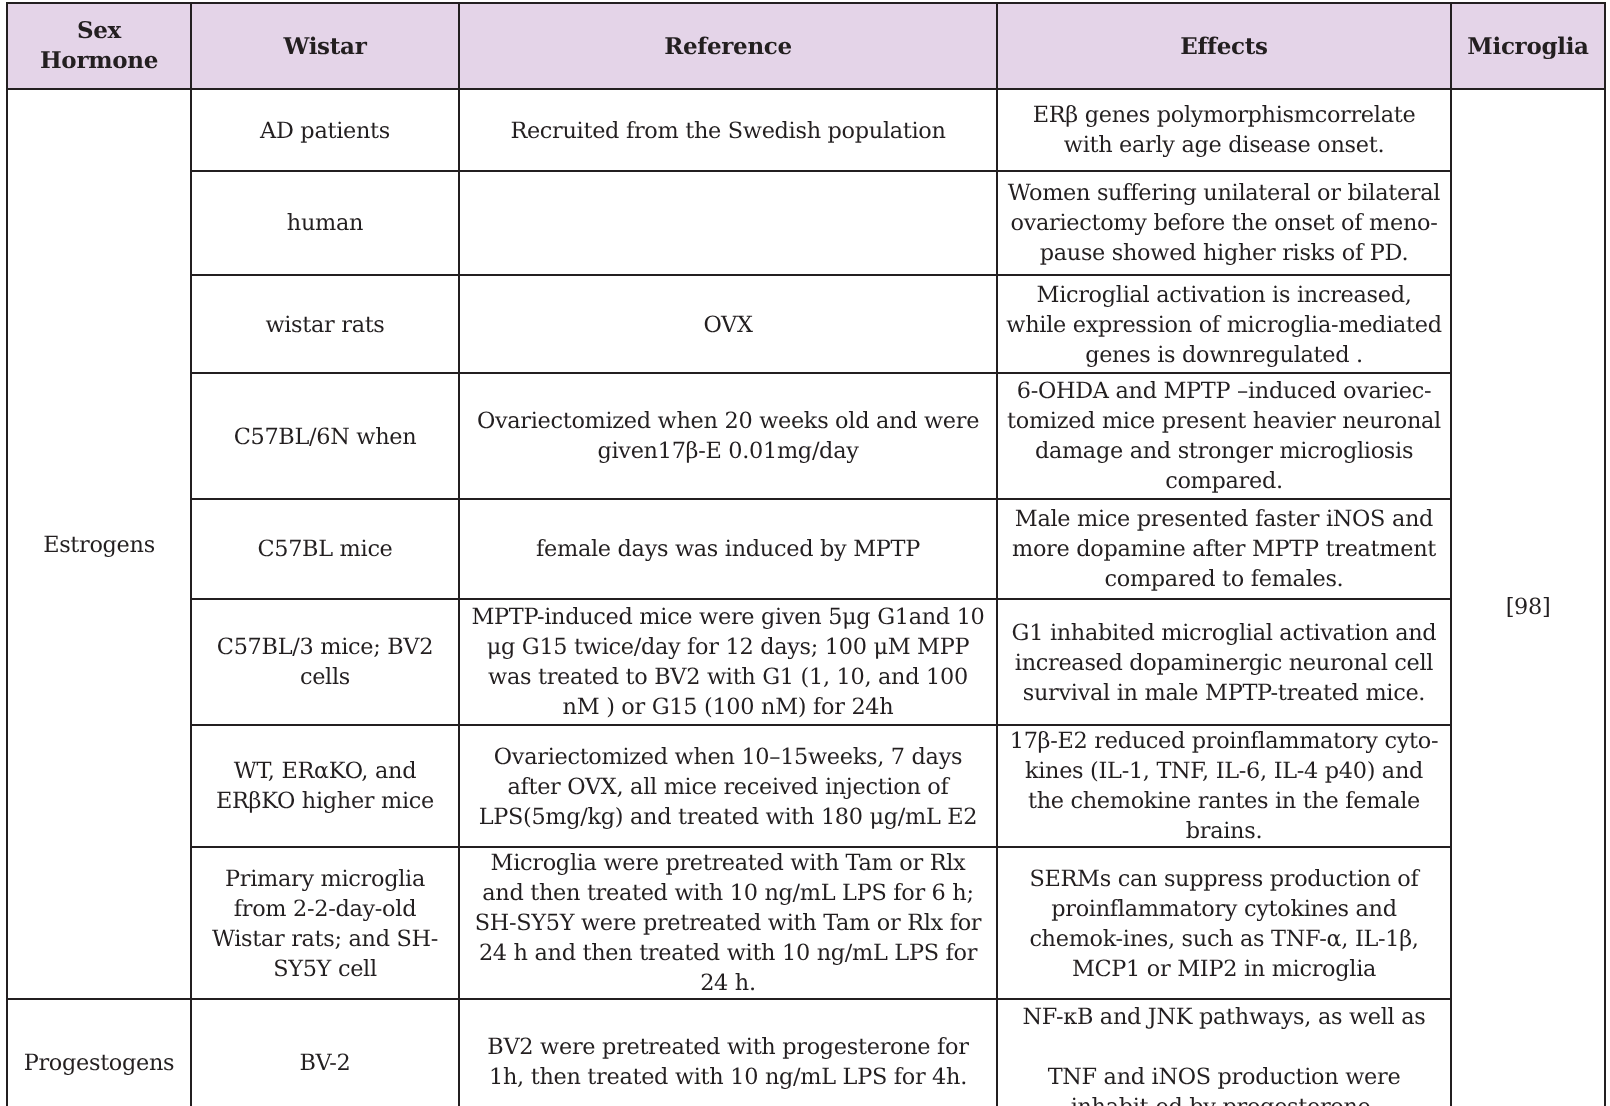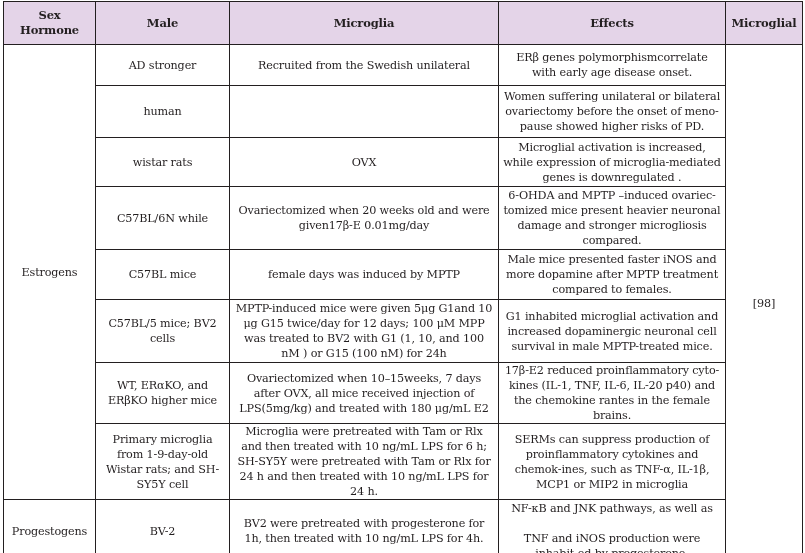--- a/index.html
+++ b/index.html
@@ -67,66 +67,66 @@
   <colgroup>
     <col class="col-hormone">
     <col class="col-model">
     <col class="col-exposure">
     <col class="col-effects">
     <col class="col-ref">
   </colgroup>
   <thead>
     <tr>
       <th>Sex Hormone</th>
-      <th>Male</th>
+      <th>Wistar</th>
+      <th>Reference</th>
+      <th>Effects</th>
       <th>Microglia</th>
-      <th>Effects</th>
-      <th>Microglial</th>
     </tr>
   </thead>
   <tbody>
     <tr class="r1">
       <td class="hormone-cell" rowspan="8">Estrogens</td>
-      <td>AD stronger</td>
-      <td>Recruited from the Swedish unilateral</td>
+      <td>AD patients</td>
+      <td>Recruited from the Swedish population</td>
       <td>ERβ genes polymorphismcorrelate with early age disease onset.</td>
       <td class="ref-cell" rowspan="9"><span>[98]</span></td>
     </tr>
     <tr class="r2">
       <td>human</td>
       <td></td>
       <td>Women suffering unilateral or bilateral ovariectomy before the onset of meno-pause showed higher risks of PD.</td>
     </tr>
     <tr class="r3">
       <td>wistar rats</td>
       <td>OVX</td>
       <td>Microglial activation is increased, while expression of microglia-mediated genes is downregulated .</td>
     </tr>
     <tr class="r4">
-      <td>C57BL/6N while</td>
+      <td>C57BL/6N when</td>
       <td>Ovariectomized when 20 weeks old and were given17β-E 0.01mg/day</td>
       <td>6-OHDA and MPTP –induced ovariec-tomized mice present heavier neuronal damage and stronger microgliosis compared.</td>
     </tr>
     <tr class="r5">
       <td>C57BL mice</td>
       <td>female days was induced by MPTP</td>
       <td>Male mice presented faster iNOS and more dopamine after MPTP treatment compared to females.</td>
     </tr>
     <tr class="r6">
-      <td>C57BL/5 mice; BV2 cells</td>
+      <td>C57BL/3 mice; BV2 cells</td>
       <td>MPTP-induced mice were given 5μg G1and 10 μg G15 twice/day for 12 days; 100 μM MPP was treated to BV2 with G1 (1, 10, and 100 nM ) or G15 (100 nM) for 24h</td>
       <td>G1 inhabited microglial activation and increased dopaminergic neuronal cell survival in male MPTP-treated mice.</td>
     </tr>
     <tr class="r7">
       <td>WT, ERαKO, and ERβKO higher mice</td>
       <td>Ovariectomized when 10–15weeks, 7 days after OVX, all mice received injection of LPS(5mg/kg) and treated with 180 μg/mL E2</td>
-      <td>17β-E2 reduced proinflammatory cyto-kines (IL-1, TNF, IL-6, IL-20 p40) and the chemokine rantes in the female brains.</td>
+      <td>17β-E2 reduced proinflammatory cyto-kines (IL-1, TNF, IL-6, IL-4 p40) and the chemokine rantes in the female brains.</td>
     </tr>
     <tr class="r8">
-      <td>Primary microglia from 1-9-day-old Wistar rats; and SH-SY5Y cell</td>
+      <td>Primary microglia from 2-2-day-old Wistar rats; and SH-SY5Y cell</td>
       <td>Microglia were pretreated with Tam or Rlx and then treated with 10 ng/mL LPS for 6 h; SH-SY5Y were pretreated with Tam or Rlx for 24 h and then treated with 10 ng/mL LPS for 24 h.</td>
       <td>SERMs can suppress production of proinflammatory cytokines and chemok-ines, such as TNF-α, IL-1β, MCP1 or MIP2 in microglia</td>
     </tr>
     <tr class="r9">
       <td class="hormone-cell">Progestogens</td>
       <td>BV-2</td>
       <td>BV2 were pretreated with progesterone for 1h, then treated with 10 ng/mL LPS for 4h.</td>
       <td class="effects-gap">
         <span>NF-κB and JNK pathways, as well as</span>
         <span class="gap"></span>

